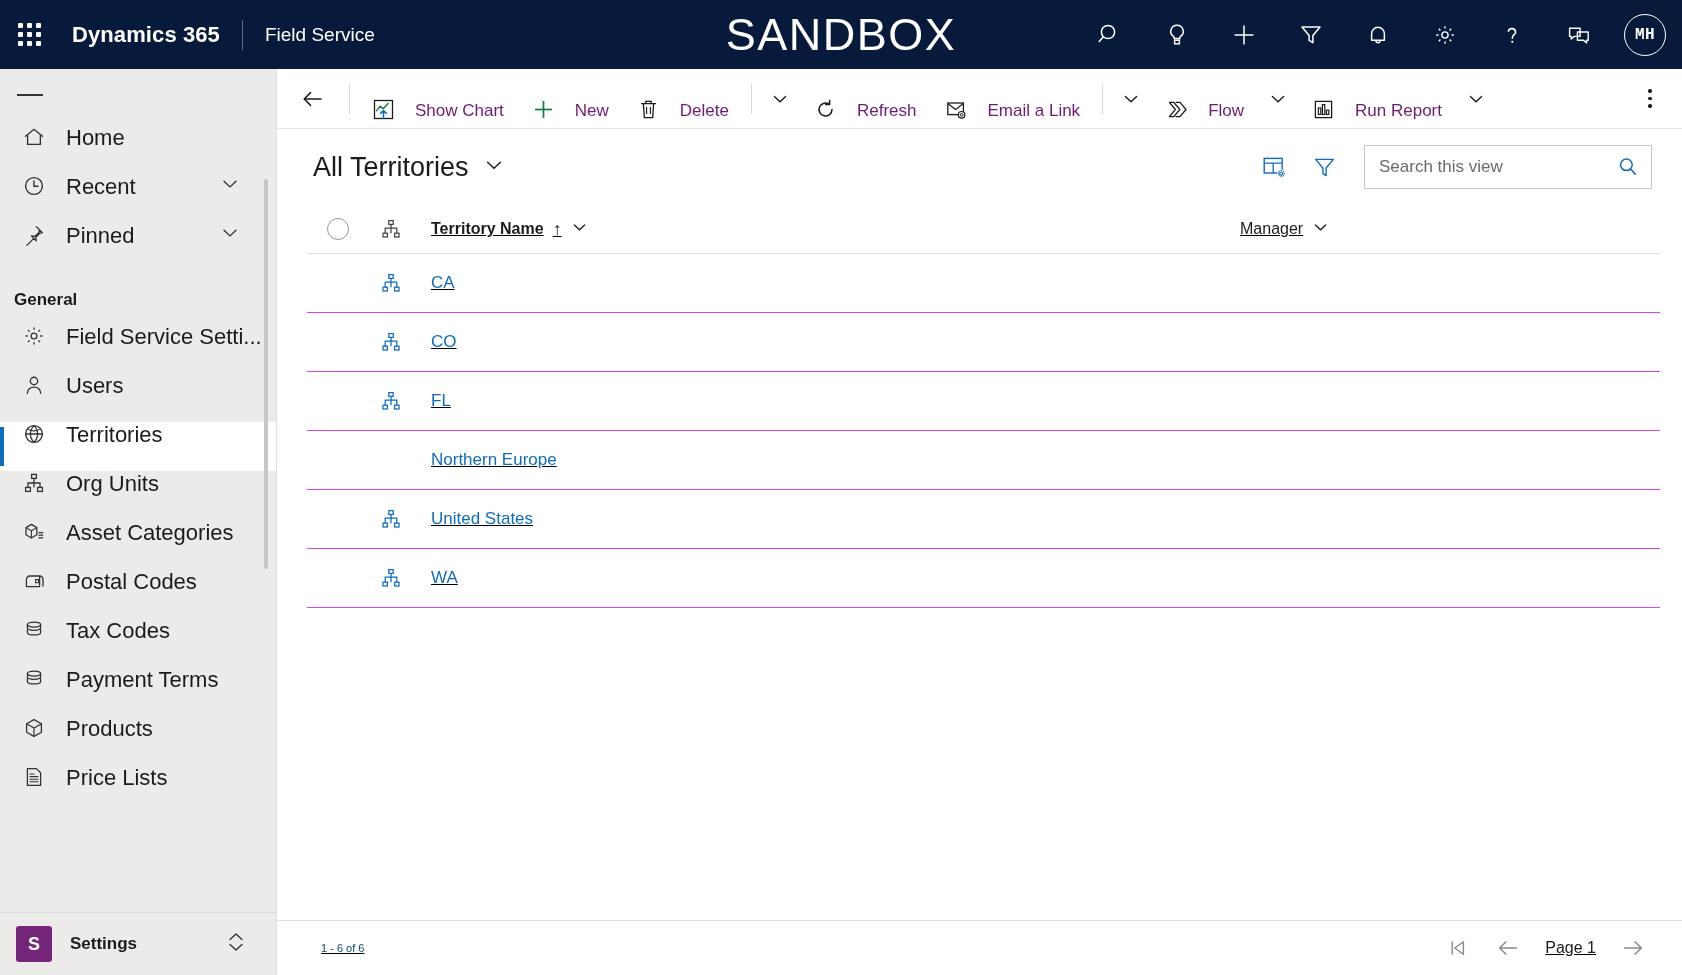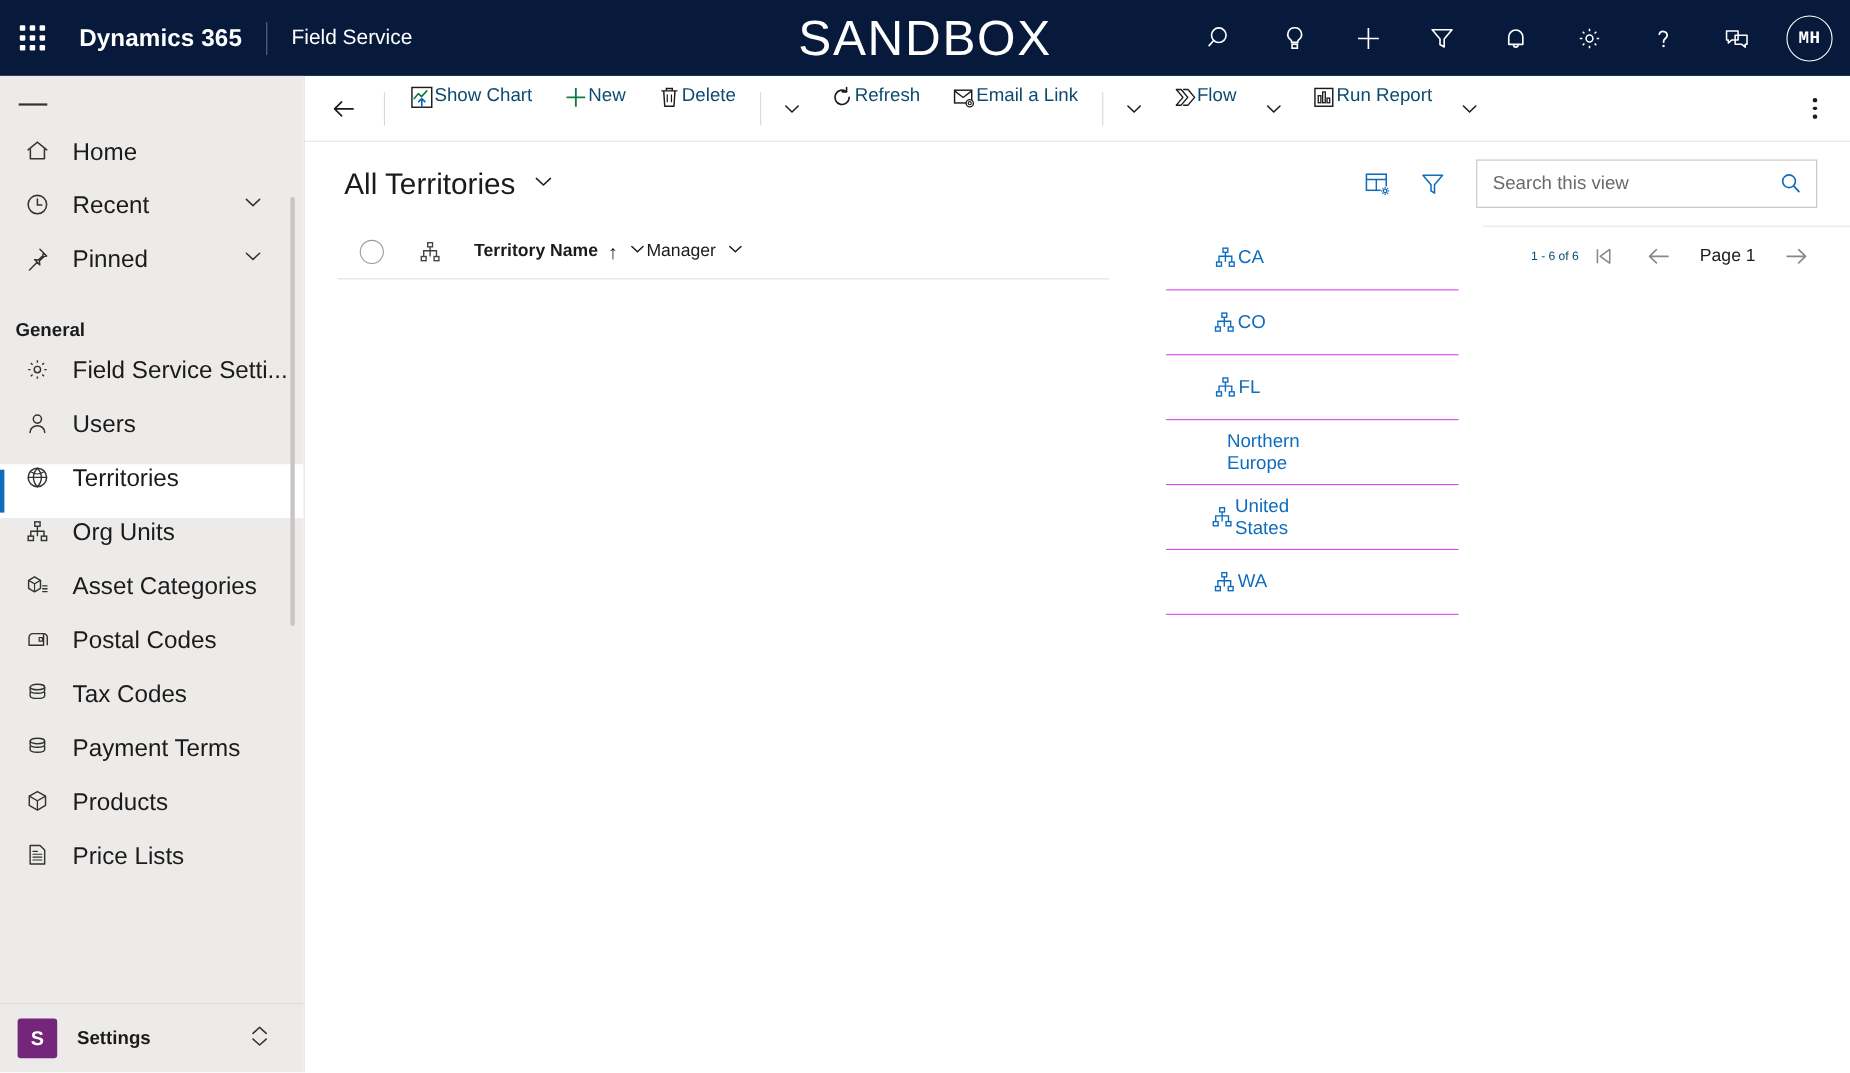--- a/index.html
+++ b/index.html
@@ -82,48 +82,48 @@
           border-left: 1px solid #E1DFDD; }
 
   
   .cmdbar {
     height: 60px; min-height: 60px; display: flex; align-items: center;
     border-bottom: 1px solid #E8E6E4; padding-left: 8px; padding-right: 10px;
   }
   .cmd-back { width: 56px; height: 44px; display: flex; align-items: center; justify-content: center; cursor: pointer; }
   .cmd-vr { width: 1px; height: 30px; background: #D9D7D5; margin: 0 8px; }
   .cmd-btn {
-    height: 44px; display: flex; align-items: flex-start; gap: 0; padding: 0 14px;
-    font-size: 17px; color: #0c4a6e; cursor: pointer; white-space: nowrap;
+    height: 44px; display: flex; align-items: flex-end; gap: 20px; padding: 0 14px;
+    font-size: 17px; color: #701a75; cursor: pointer; white-space: nowrap;
   }
   .cmd-btn .cb-icon { display: flex; align-items: center; }
   .cmd-caret { width: 40px; height: 44px; display: flex; align-items: center; justify-content: center; cursor: pointer; }
   .cmd-kebab { margin-left: auto; width: 44px; height: 44px; display: flex; align-items: center;
                justify-content: center; cursor: pointer; }
   .kebab-dots { display: flex; flex-direction: column; gap: 4px; align-items: center; }
   .kebab-dots i { width: 3.5px; height: 3.5px; border-radius: 50%; background: #1b1b1b; display: block; }
 
   
   .viewhdr { height: 76px; min-height: 76px; display: flex; align-items: center; padding: 0 30px 0 36px; }
   .viewtitle { display: flex; align-items: center; gap: 14px; font-size: 27px; color: #1b1b1b; cursor: pointer; }
   .vh-right { margin-left: auto; display: flex; align-items: center; gap: 6px; }
   .vh-icon { width: 44px; height: 44px; display: flex; align-items: center; justify-content: center; cursor: pointer; }
   .searchbox {
-    width: 310px; height: 44px; border: 1px solid #C7C5C3; display: flex; align-items: center;
+    width: 288px; height: 44px; border: 1px solid #C7C5C3; display: flex; align-items: center;
     padding: 0 10px 0 14px; margin-left: 12px; background: #fff;
   }
   .searchbox input {
     flex: 1; border: none; outline: none; font-size: 17px; color: #1b1b1b;
     font-family: "Liberation Sans", sans-serif; background: transparent;
   }
   .searchbox input::placeholder { color: #6c6a68; }
   .search-go { width: 26px; display: flex; align-items: center; justify-content: center; cursor: pointer; }
 
   
-  .gridwrap { flex: 1; display: flex; flex-direction: row; min-height: 0; overflow: hidden; }
+  .gridwrap { flex: 1; display: flex; flex-direction: column; min-height: 0; overflow: hidden; text-decoration: underline; }
   .grid-head {
     height: 49px; min-height: 49px; display: flex; align-items: center;
     border-bottom: 1px solid #E1DFDD; padding-left: 12px; margin: 0 22px 0 30px;
   }
   .col-check { width: 60px; display: flex; align-items: center; justify-content: flex-start; padding-left: 8px; cursor: pointer; }
   .sel-circle { width: 22px; height: 22px; border: 1.4px solid #9a9896; border-radius: 50%; }
   .col-icon { width: 52px; display: flex; align-items: center; }
   .col-name {
     flex: 1; display: flex; align-items: center; gap: 9px;
     font-size: 16px; font-weight: 700; color: #1b1b1b; cursor: pointer;

